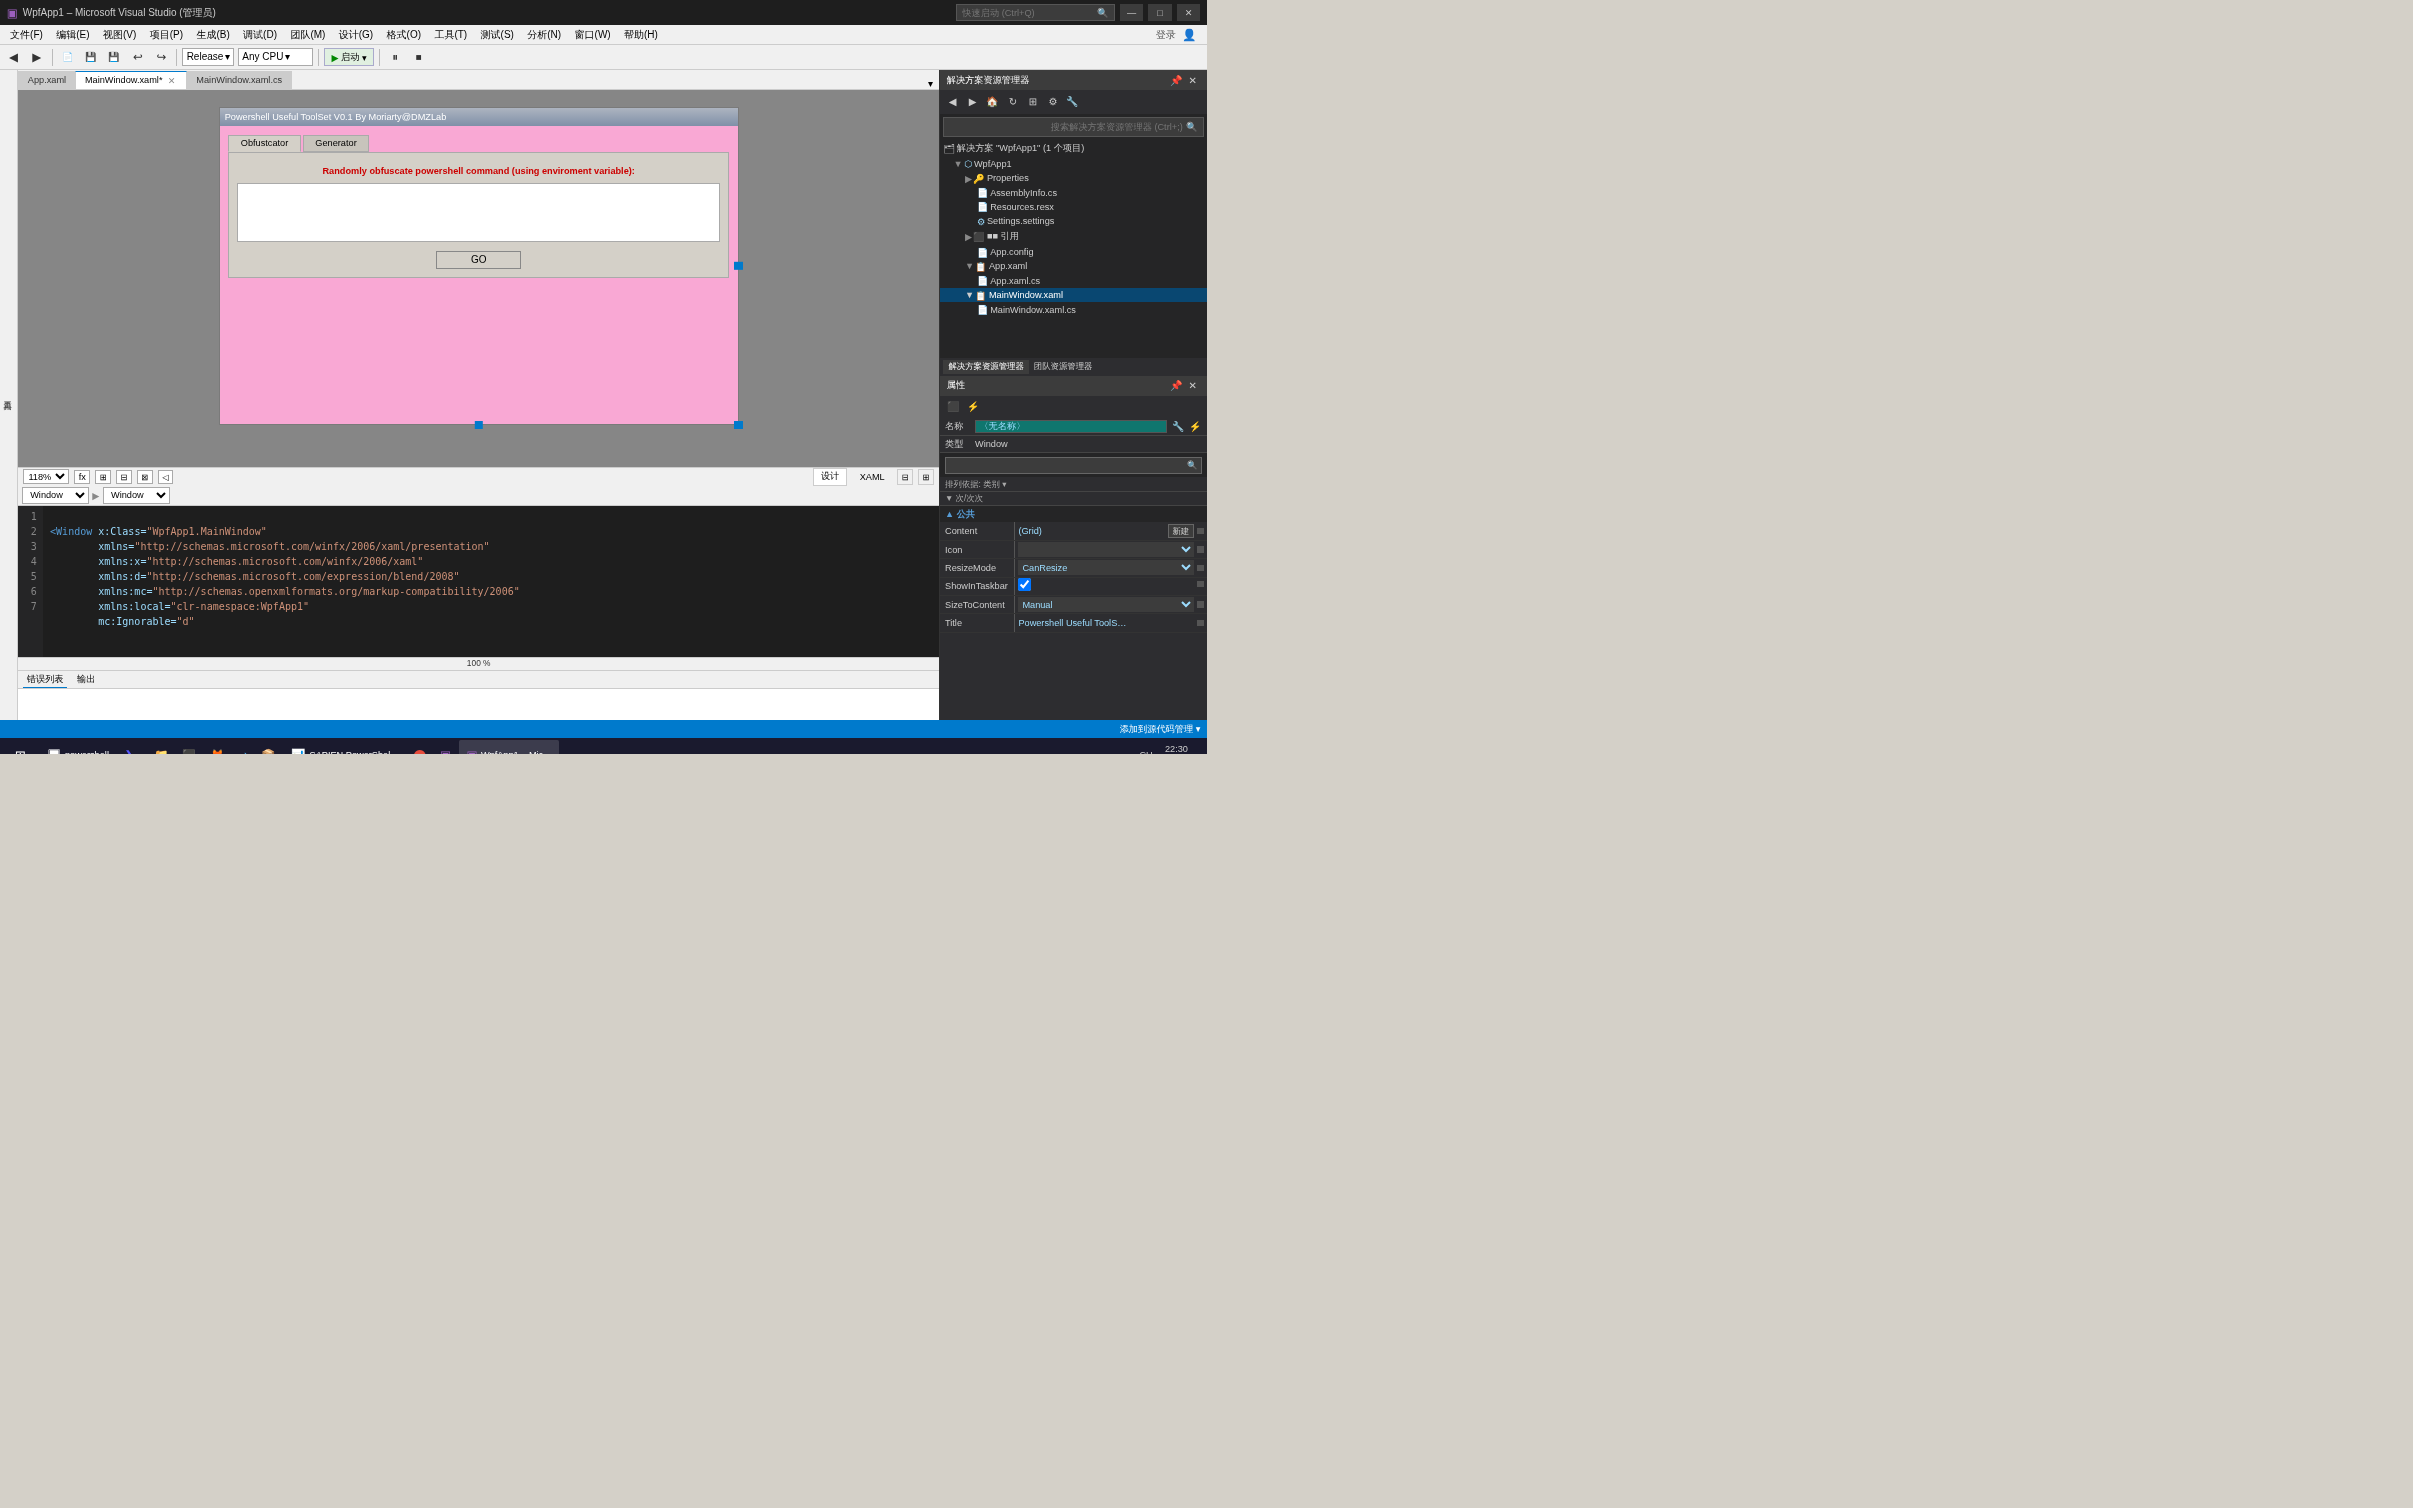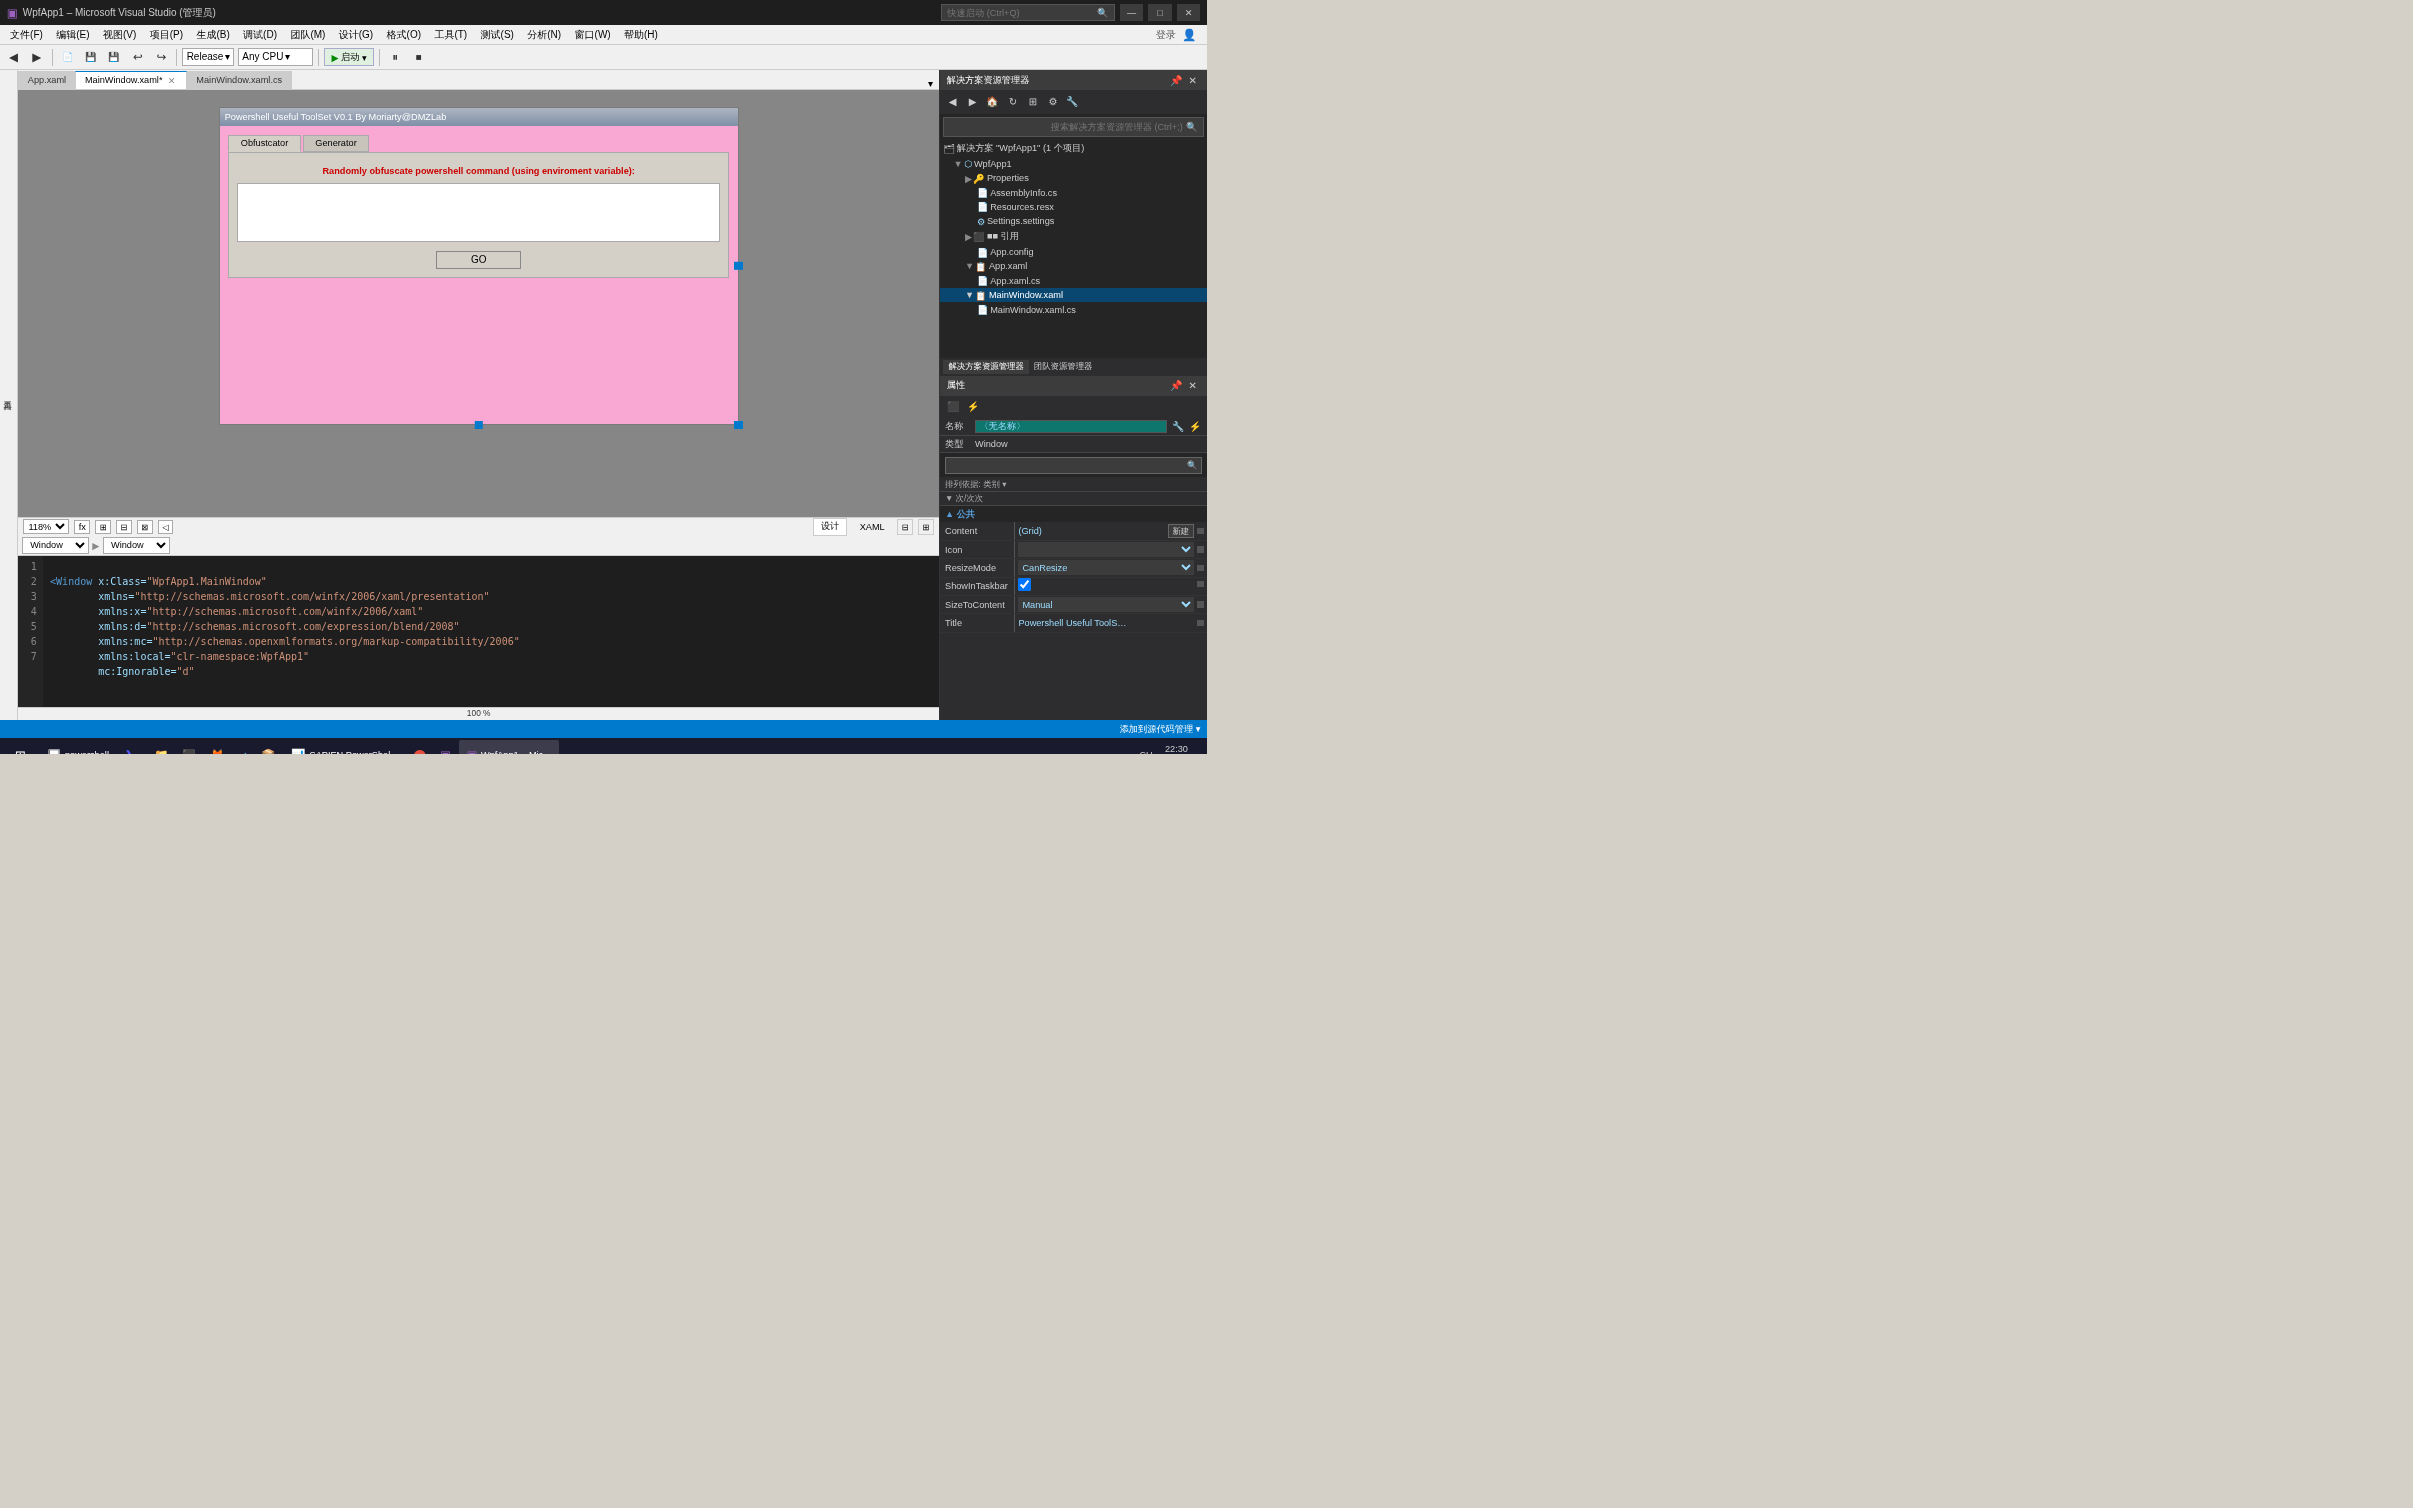--- a/index.html
+++ b/index.html
@@ -616,21 +616,21 @@
   </style>
 </head>
 <body>
 
 <div id="title-bar">
   <div id="title-bar-left">
     <span style="font-size:11.7px; color:#9b5fbd;">▣</span>
     <span>WpfApp1 – Microsoft Visual Studio (管理员)</span>
   </div>
   <div style="display:flex; align-items:center; gap:5px;">
-    <div style="display:flex; align-items:center; gap:16px; background:#3c3c3c; padding:1.7px 5px; border:0.8px solid #555;">
+    <div style="display:flex; align-items:center; gap:1px; background:#3c3c3c; padding:1.7px 5px; border:0.8px solid #555;">
       <input type="text" style="background: none; border: none; color: rgb(204, 204, 204); font-size: 9.2px; width: 134px; outline: none;" placeholder="快速启动 (Ctrl+Q)">
       <span style="color:#888; font-size:9.2px;">🔍</span>
     </div>
     <button class="title-btn">—</button>
     <button class="title-btn">□</button>
     <button class="title-btn close">✕</button>
   </div>
 </div>
 
 <div id="menu-bar">
@@ -785,20 +785,27 @@
         <span class="attr">xmlns:local</span>=<span class="val">"clr-namespace:WpfApp1"</span>
         <span class="attr">mc:Ignorable</span>=<span class="val">"d"</span>
       </div>
     </div>
 
     <div id="xaml-bottom-bar" style="height:13.4px; background:#f0f0f0; border-top:0.8px solid #ccc; display:flex; align-items:center; gap:6.7px; padding:0 5px; font-size:8.4px; color:#333;">
       <span>100 %</span>
       <div style="flex:1; height:6.7px; background:#e0e0e0; border:0.8px solid #ccc;"></div>
     </div>
 
+    <div id="bottom-panel" style="height:50px; background:#f0f0f0; border-top:0.8px solid #ccc; display:flex; flex-direction:column;">
+      <div id="bottom-tabs" style="height:18.4px; display:flex; align-items:center; padding:0 5px; gap:6.7px; border-bottom:0.8px solid #ccc; background:#f0f0f0;">
+        <span class="bottom-tab active" style="font-size:9.2px; cursor:pointer; padding:1.7px 3.4px; border-bottom:1.7px solid #007acc;">错误列表</span>
+        <span class="bottom-tab" style="font-size:9.2px; cursor:pointer; padding:1.7px 3.4px;">输出</span>
+      </div>
+      <div id="bottom-content" style="flex:1; background:#fff;"></div>
+    </div>
 
   </div>
 
   <div id="right-panel" style="width:268px; background:#252526; border-left:0.8px solid #333; display:flex; flex-direction:column;">
 
     <div id="se-header" style="background:#3c3c3c; color:#fff; height:20px; display:flex; align-items:center; padding:0 6.7px; font-size:9.2px; justify-content:space-between;">
       <span>解决方案资源管理器</span>
       <div style="display:flex; gap:1.7px;">
         <button class="se-tb-btn" style="color:#ccc; background:none; border:none; font-size:10px; cursor:pointer; width:15px; height:15px;">📌</button>
         <button class="se-tb-btn" style="color:#ccc; background:none; border:none; font-size:10px; cursor:pointer; width:15px; height:15px;">✕</button>

